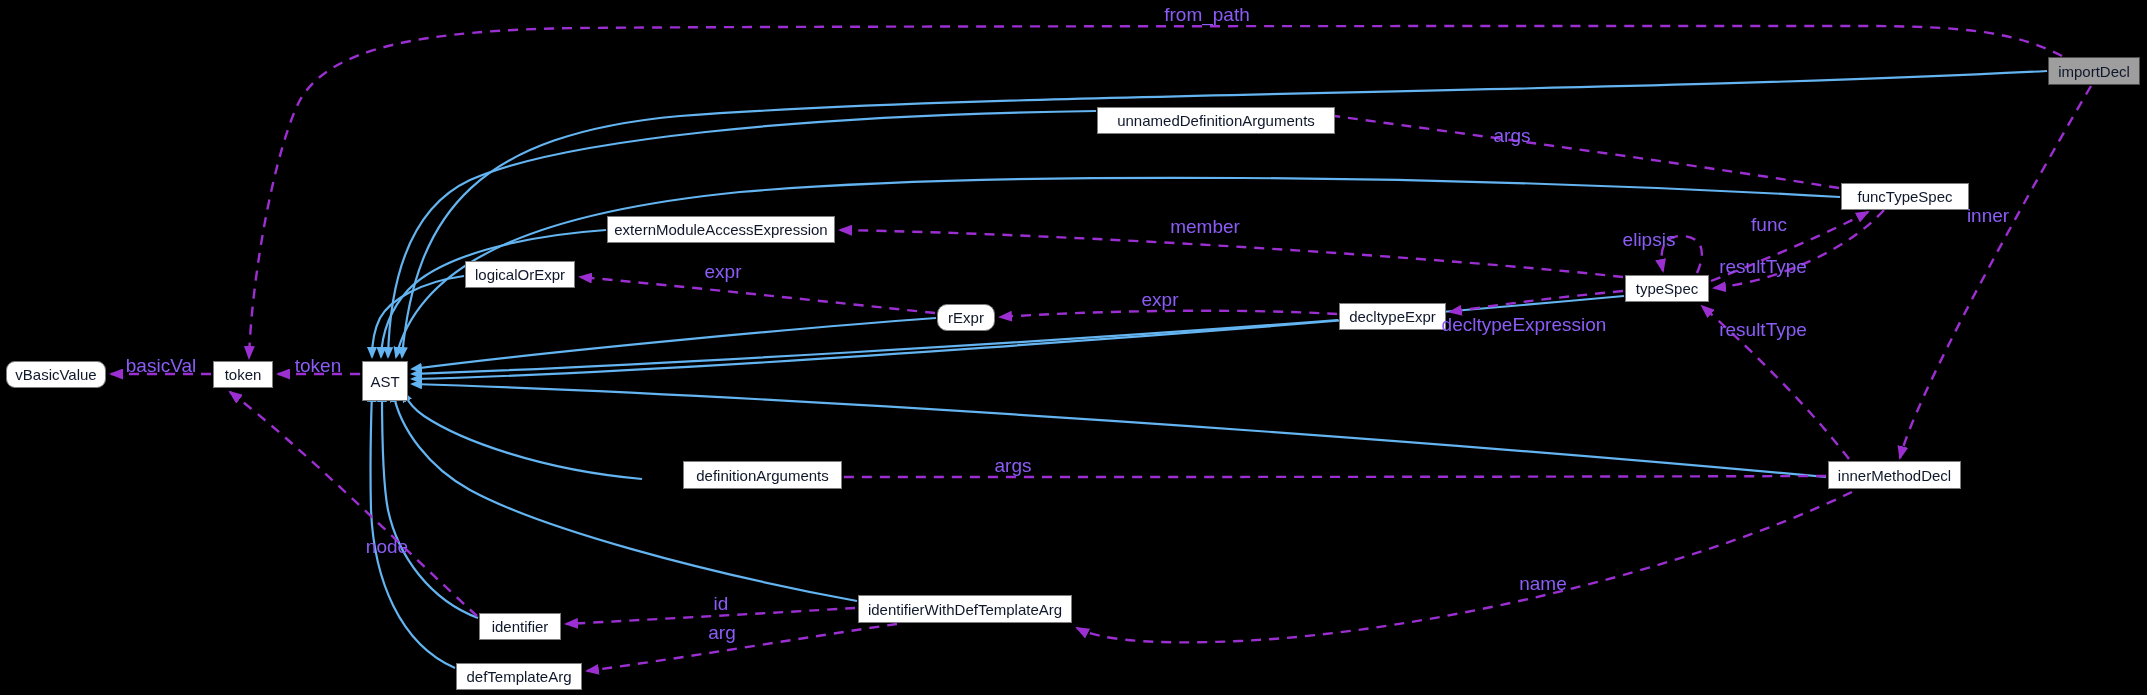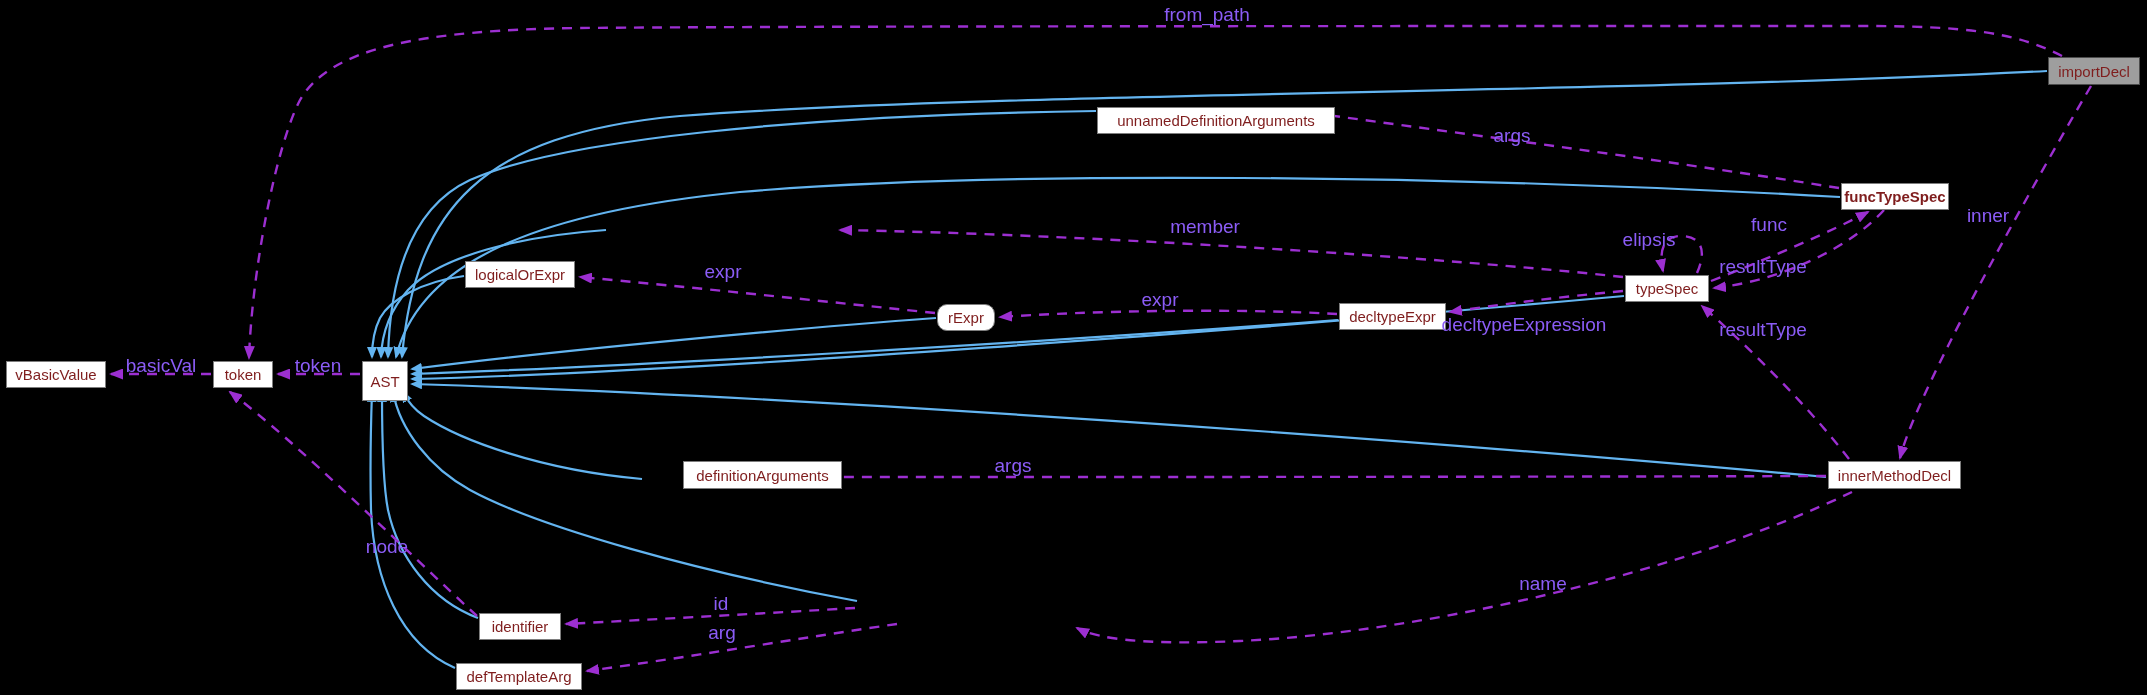--- a/index.html
+++ b/index.html
@@ -10,21 +10,21 @@
     font-family:"Liberation Sans", sans-serif;
     overflow:hidden;
   }
   #edges{position:absolute;left:0;top:0;width:2147px;height:695px;}
   .edge-solid{fill:none;stroke:#63b4f0;stroke-width:2.2px;}
   .edge-dashed{fill:none;stroke:#9c2fd1;stroke-width:2.4px;stroke-dasharray:10 8;}
   .node{
     position:absolute;
     display:flex;align-items:center;justify-content:center;
     background:#ffffff;border:1.5px solid #7d7d7d;
-    color:#7f1d1d;font-size:15px;white-space:nowrap;
+    color:#0f172a;font-size:15px;white-space:nowrap;
     box-sizing:border-box;cursor:pointer;text-align:center;
   }
   .node.hl{background:#9e9e9e;border-color:#4c4c4c;}
   .elabel{
     position:absolute;transform:translate(-50%,-50%);
     color:#8b5cf6;font-size:19px;white-space:nowrap;
   }
 </style>
 </head>
 <body>
@@ -68,33 +68,35 @@
     <path class="edge-dashed" marker-end="url(#am)" d="M 1884 210 C 1850 248, 1780 281, 1714 288"></path>
     <path class="edge-dashed" marker-end="url(#am)" d="M 1849 459 C 1805 402, 1742 341, 1702 306"></path>
     <path class="edge-dashed" marker-end="url(#am)" d="M 1839 188 C 1650 158, 1450 132, 1320 114"></path>
     <path class="edge-dashed" marker-end="url(#am)" d="M 1826 476 C 1500 477, 1150 477, 807 477"></path>
     <path class="edge-dashed" marker-end="url(#am)" d="M 1852 492 C 1690 570, 1430 632, 1240 641 C 1150 645, 1100 640, 1077 628"></path>
     <path class="edge-dashed" marker-end="url(#am)" d="M 855 608 C 770 613, 660 619, 566 624"></path>
     <path class="edge-dashed" marker-end="url(#am)" d="M 897 624 C 800 638, 690 657, 587 671"></path>
     <path class="edge-dashed" marker-end="url(#am)" d="M 2091 86 C 2052 152, 1988 266, 1948 346 C 1924 394, 1906 434, 1900 458"></path>
   </svg>
 
-  <div class="node" style="left:6px;top:361px;width:100px;height:27px;">vBasicValue</div>
+  <div class="node" style="left:6px;top:361px;width:100px;height:27px;border-radius:9px;">vBasicValue</div>
   <div class="node" style="left:213px;top:361px;width:60px;height:27px;">token</div>
   <div class="node" style="left:362px;top:361px;width:46px;height:40px;">AST</div>
   <div class="node" style="left:465px;top:261px;width:110px;height:27px;">logicalOrExpr</div>
+  <div class="node" style="left:607px;top:216px;width:228px;height:27px;">externModuleAccessExpression</div>
   <div class="node" style="left:1097px;top:107px;width:238px;height:27px;">unnamedDefinitionArguments</div>
   <div class="node" style="left:937px;top:304px;width:58px;height:27px;border-radius:10px;">rExpr</div>
   <div class="node" style="left:1339px;top:303px;width:107px;height:27px;">decltypeExpr</div>
   <div class="node" style="left:1625px;top:275px;width:84px;height:27px;">typeSpec</div>
-  <div class="node" style="left:1841px;top:183px;width:108px;height:27px;font-weight:bold;">funcTypeSpec</div>
+  <div class="node" style="left:1841px;top:183px;width:128px;height:27px;">funcTypeSpec</div>
   <div class="node hl" style="left:2048px;top:57px;width:92px;height:28px;">importDecl</div>
   <div class="node" style="left:1828px;top:461px;width:133px;height:28px;">innerMethodDecl</div>
   <div class="node" style="left:643px;top:461px;width:159px;height:28px;margin-left:40px;">definitionArguments</div>
   <div class="node" style="left:479px;top:613px;width:82px;height:27px;">identifier</div>
+  <div class="node" style="left:858px;top:595px;width:214px;height:28px;">identifierWithDefTemplateArg</div>
   <div class="node" style="left:456px;top:663px;width:126px;height:27px;">defTemplateArg</div>
 
   <div class="elabel" style="left:1207px;top:15px;">from_path</div>
   <div class="elabel" style="left:318px;top:366px;">token</div>
   <div class="elabel" style="left:161px;top:366px;">basicVal</div>
   <div class="elabel" style="left:387px;top:547px;">node</div>
   <div class="elabel" style="left:1205px;top:227px;">member</div>
   <div class="elabel" style="left:1524px;top:281px;margin-top:44px;">decltypeExpression</div>
   <div class="elabel" style="left:1160px;top:300px;">expr</div>
   <div class="elabel" style="left:723px;top:272px;">expr</div>

